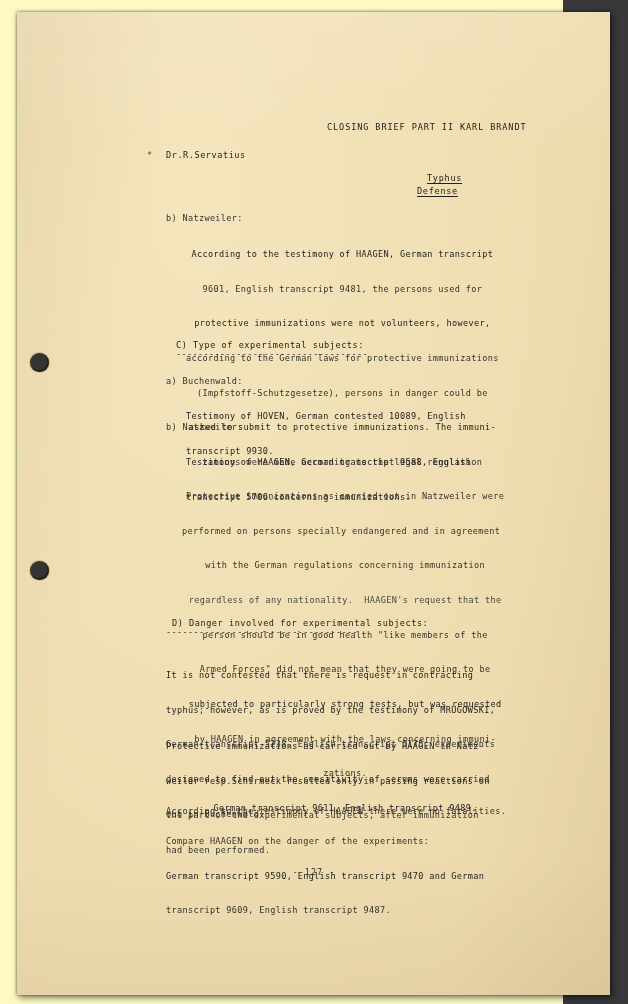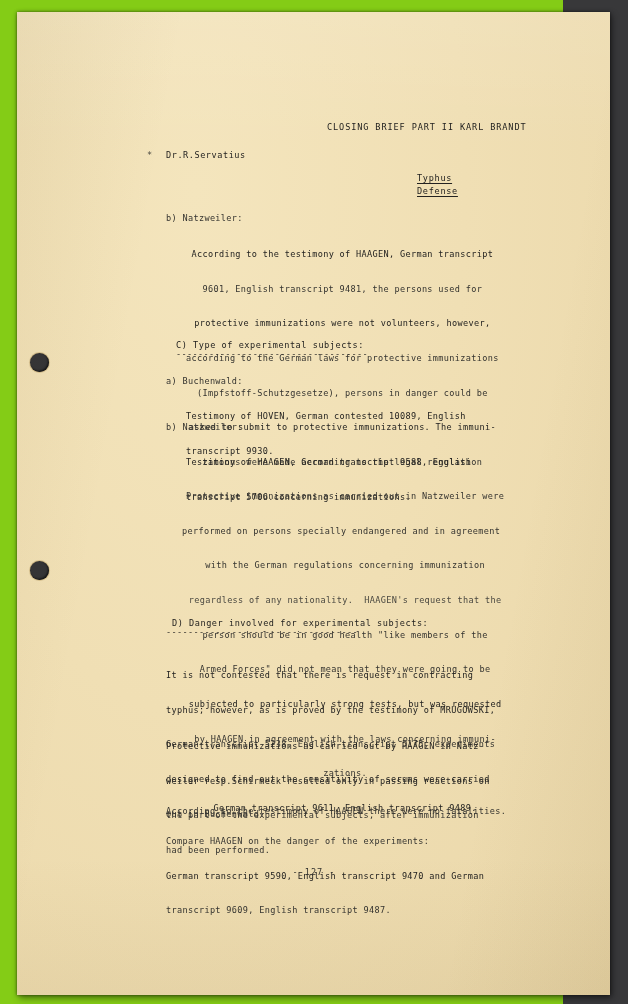--- a/index.html
+++ b/index.html
@@ -11,21 +11,21 @@
     width: 628px;
     height: 1004px;
     overflow: hidden;
     font-family: "DejaVu Sans Mono", monospace;
   }
 
   #scan-viewport {
     position: relative;
     width: 563px;
     height: 1004px;
-    background: #84cc16;
+    background: #fef9c3;
   }
 
   
   #paper {
     position: absolute;
     left: 17px;
     top: 12px;
     width: 593px;
     height: 983px;
     background:
@@ -110,21 +110,21 @@
 
   <div id="typed-layer">
 
     
     <div class="tl ink-strong" style="left:327px; top:122px; letter-spacing:.9px;">CLOSING BRIEF PART II KARL BRANDT</div>
 
     <div class="tl ink-light" style="left:147px; top:150px;">*</div>
 
     <div class="tl ink-strong" style="left:166px; top:150px; letter-spacing:.55px;">Dr.R.Servatius</div>
 
-    <div class="tl ink-strong u-solid" style="left:417px; top:173px; letter-spacing:.7px;">Typhus</div>
+    <div class="tl ink-strong u-solid" style="left:427px; top:173px; letter-spacing:.7px;">Typhus</div>
     <div class="tl ink-strong u-solid" style="left:417px; top:186px; letter-spacing:.7px;">Defense</div>
 
     
     <div class="tl ink-mid" style="left:166px; top:213px;">b) Natzweiler:</div>
 
     <div class="blk" id="blk-b-body" style="left:186px; top:226px;text-align:center;">
       <div class="ink-strong">According to the testimony of HAAGEN, German transcript</div>
       <div class="ink-mid">9601, English transcript 9481, the persons used for</div>
       <div class="ink-strong">protective immunizations were not volunteers, however,</div>
       <div class="ink-mid">according to the German laws for protective immunizations</div>

